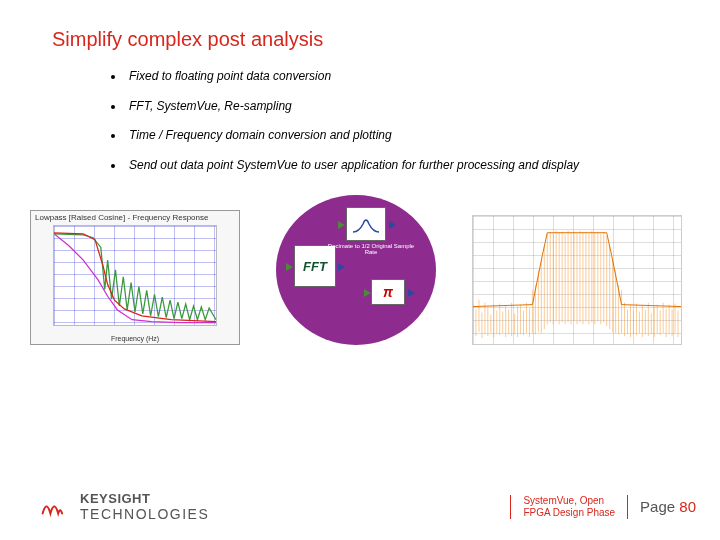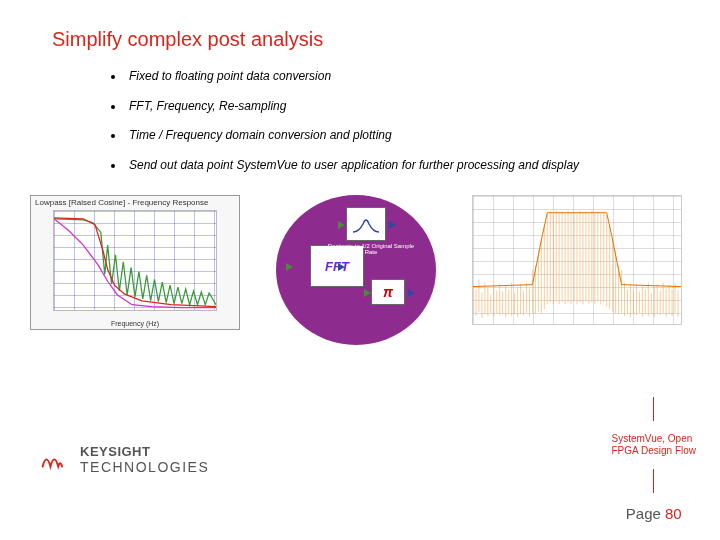--- a/index.html
+++ b/index.html
@@ -22,21 +22,21 @@
     font-size: 12px;
     color: #000;
     font-style: italic;
     line-height: 1.3;
     width: 640px;
   }
   .bullets li { margin-bottom: 14px; list-style: disc; padding-left: 4px;}
   .figs {
     display: flex;
     justify-content: space-between;
-    align-items: flex-start;
+    align-items: flex-end;
     padding: 8px 38px 0 30px;
   }
   .fig1 {
     width: 210px;
     height: 135px;
     border: 1px solid #999;
     background: #f7f7f7;
     position: relative;
     font-size: 7px;
   }
@@ -80,21 +80,21 @@
   .block {
     position: absolute;
     background: #fff;
     border: 1px solid #666;
     font-size: 9px;
     display: flex;
     align-items: center;
     justify-content: center;
     font-weight: bold;
   }
-  .block.fft { left: 34px; top: 50px; width: 54px; height: 42px; font-size: 13px; font-style: italic; color: #6d28d9;}
+  .block.fft { left: 18px; top: 50px; width: 42px; height: 42px; font-size: 13px; font-style: italic; color: #14532d;}
   .block.top { left: 70px; top: 12px; width: 40px; height: 34px; }
   .block.top svg { width: 30px; height: 20px;}
   .block.pi  { left: 95px; top: 84px; width: 34px; height: 26px; color:#c00; font-size:14px; font-style:italic;}
   .arrow-r {
     width: 0; height: 0;
     border-top: 4px solid transparent;
     border-bottom: 4px solid transparent;
     border-left: 7px solid #2a4aa0;
     position: absolute;
   }
@@ -127,34 +127,34 @@
     align-items: center;
     justify-content: space-between;
     padding: 0 24px 0 40px;
     font-size: 10px;
     color: #d8261c;
   }
   .logo { display: flex; align-items: center; gap: 14px;}
   .logo svg { width: 26px; height: 26px;}
   .logo-txt .kt { font-weight: bold; font-size: 13px; letter-spacing: 0.5px; color: #555;}
   .logo-txt .sub { font-size: 14px; letter-spacing: 1.5px; color: #555;}
-  .footer-right { display:flex; align-items:center; gap:12px;flex-direction:column;}
+  .footer-right { display:flex; align-items:center; gap:12px;}
   .footer-right .divider { width:1px; height:24px; background:#d8261c;}
   .footer-right .flow { font-size:10px; line-height:1.2;}
   .footer-right .page { font-size:15px; color:#555;}
   .footer-right .page .pn { color:#d8261c;}
 </style>
 </head>
 <body>
 
 <h1 class="title">Simplify complex post analysis</h1>
 
 <ul class="bullets">
   <li>Fixed to floating point data conversion</li>
-  <li>FFT, Frequency, Re-sampling</li>
+  <li>FFT, SystemVue, Re-sampling</li>
   <li>Time / Frequency domain conversion and plotting</li>
   <li>Send out data point SystemVue to user application for further processing and display</li>
 </ul>
 
 <div class="figs">
 
   <div class="fig1">
     <div class="ftitle">Lowpass [Raised Cosine] - Frequency Response</div>
     <div class="ylabel-l">Magnitude, Mag(dB20) [dB]</div>
     <div class="ylabel-r">Phase, Phase() [deg]</div>
@@ -216,21 +216,21 @@
     </svg>
     <div class="logo-txt">
       <div class="kt">KEYSIGHT</div>
       <div class="sub">TECHNOLOGIES</div>
     </div>
   </div>
   <div class="footer-right">
     <div class="divider"></div>
     <div class="flow">
       <div>SystemVue, Open</div>
-      <div>FPGA Design Flow</div>
+      <div>FPGA Design Phase</div>
     </div>
     <div class="divider"></div>
     <div class="page">
       <span>Page</span>
       <span class="pn">80</span>
     </div>
   </div>
 </div>
 
 </body></html>

